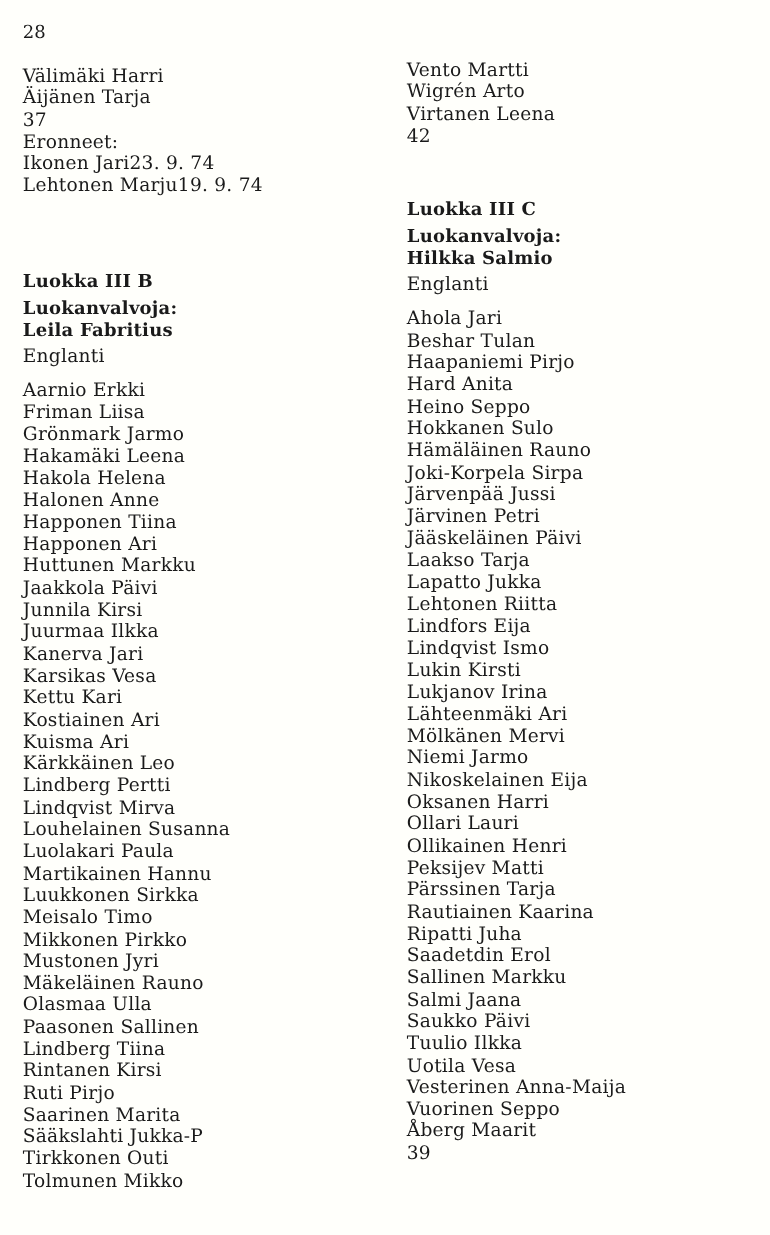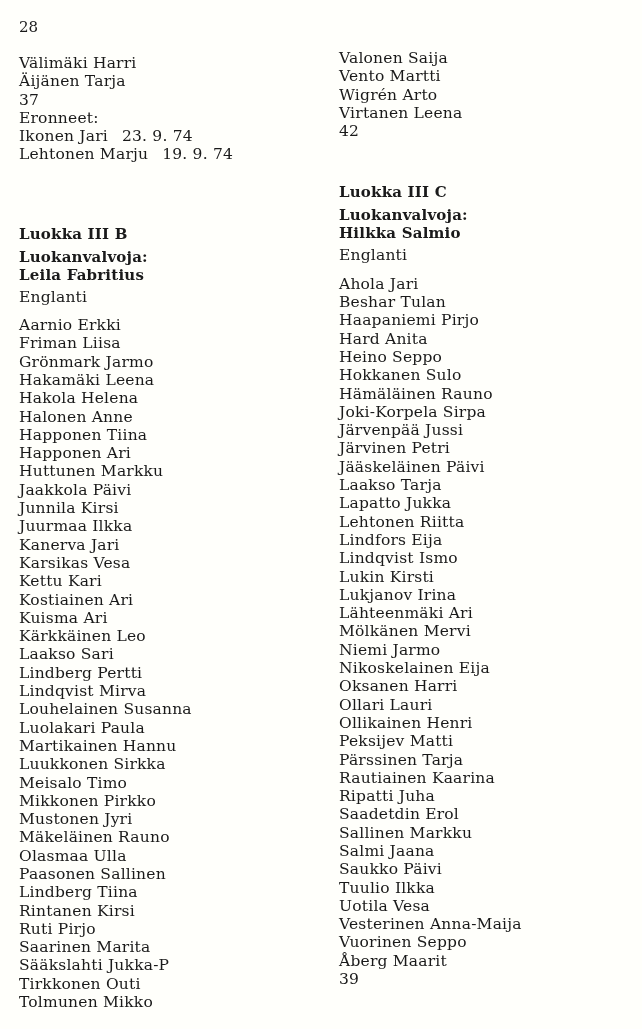--- a/index.html
+++ b/index.html
@@ -12,21 +12,21 @@
   }
   .page-number {
     position: absolute; left: 19px; top: 18px;
     font-size: 15px; line-height: 18px; text-align: right;
   }
   .col { position: absolute; font-size: 15.5px; letter-spacing: 0.2px; }
   .col-left { left: 19px; top: 54px; width: 300px; }
   .col-right { left: 339px; top: 49px; width: 290px; }
   .line { display: block; line-height: 18.3px; white-space: nowrap; }
   .gap-md { height: 10px; }
-  .row { display: flex; gap: 14px; }
+  .row { display: flex; }
   .heading { font-weight: bold; font-size: 15px; line-height: 20px; }
 </style>
 </head>
 <body>
 
 <div class="page-number">28</div>
 
 <div class="col col-left">
   <span class="line">Välimäki Harri</span>
   <span class="line">Äijänen Tarja</span>
@@ -63,21 +63,20 @@
         <span class="line">Huttunen Markku</span>
         <span class="line">Jaakkola Päivi</span>
         <span class="line">Junnila Kirsi</span>
         <span class="line">Juurmaa Ilkka</span>
         <span class="line">Kanerva Jari</span>
         <span class="line">Karsikas Vesa</span>
         <span class="line">Kettu Kari</span>
         <span class="line">Kostiainen Ari</span>
         <span class="line">Kuisma Ari</span>
         <span class="line">Kärkkäinen Leo</span>
-        <span class="line">Laakso Sari</span>
         <span class="line">Lindberg Pertti</span>
         <span class="line">Lindqvist Mirva</span>
         <span class="line">Louhelainen Susanna</span>
         <span class="line">Luolakari Paula</span>
         <span class="line">Martikainen Hannu</span>
         <span class="line">Luukkonen Sirkka</span>
         <span class="line">Meisalo Timo</span>
         <span class="line">Mikkonen Pirkko</span>
         <span class="line">Mustonen Jyri</span>
         <span class="line">Mäkeläinen Rauno</span>
@@ -88,21 +87,20 @@
         <span class="line">Ruti Pirjo</span>
         <span class="line">Saarinen Marita</span>
         <span class="line">Sääkslahti Jukka-P</span>
         <span class="line">Tirkkonen Outi</span>
         <span class="line">Tolmunen Mikko</span>
       </div>
   </div>
 </div>
 
 <div class="col col-right">
-  <span class="line">Valonen Saija</span>
   <span class="line">Vento Martti</span>
   <span class="line">Wigrén Arto</span>
   <span class="line">Virtanen Leena</span>
   <span class="line">42</span>
 
   <div style="height:42px"></div>
 
   <div>
     <span class="line heading">Luokka III C</span>
     <div style="height:4px"></div>

